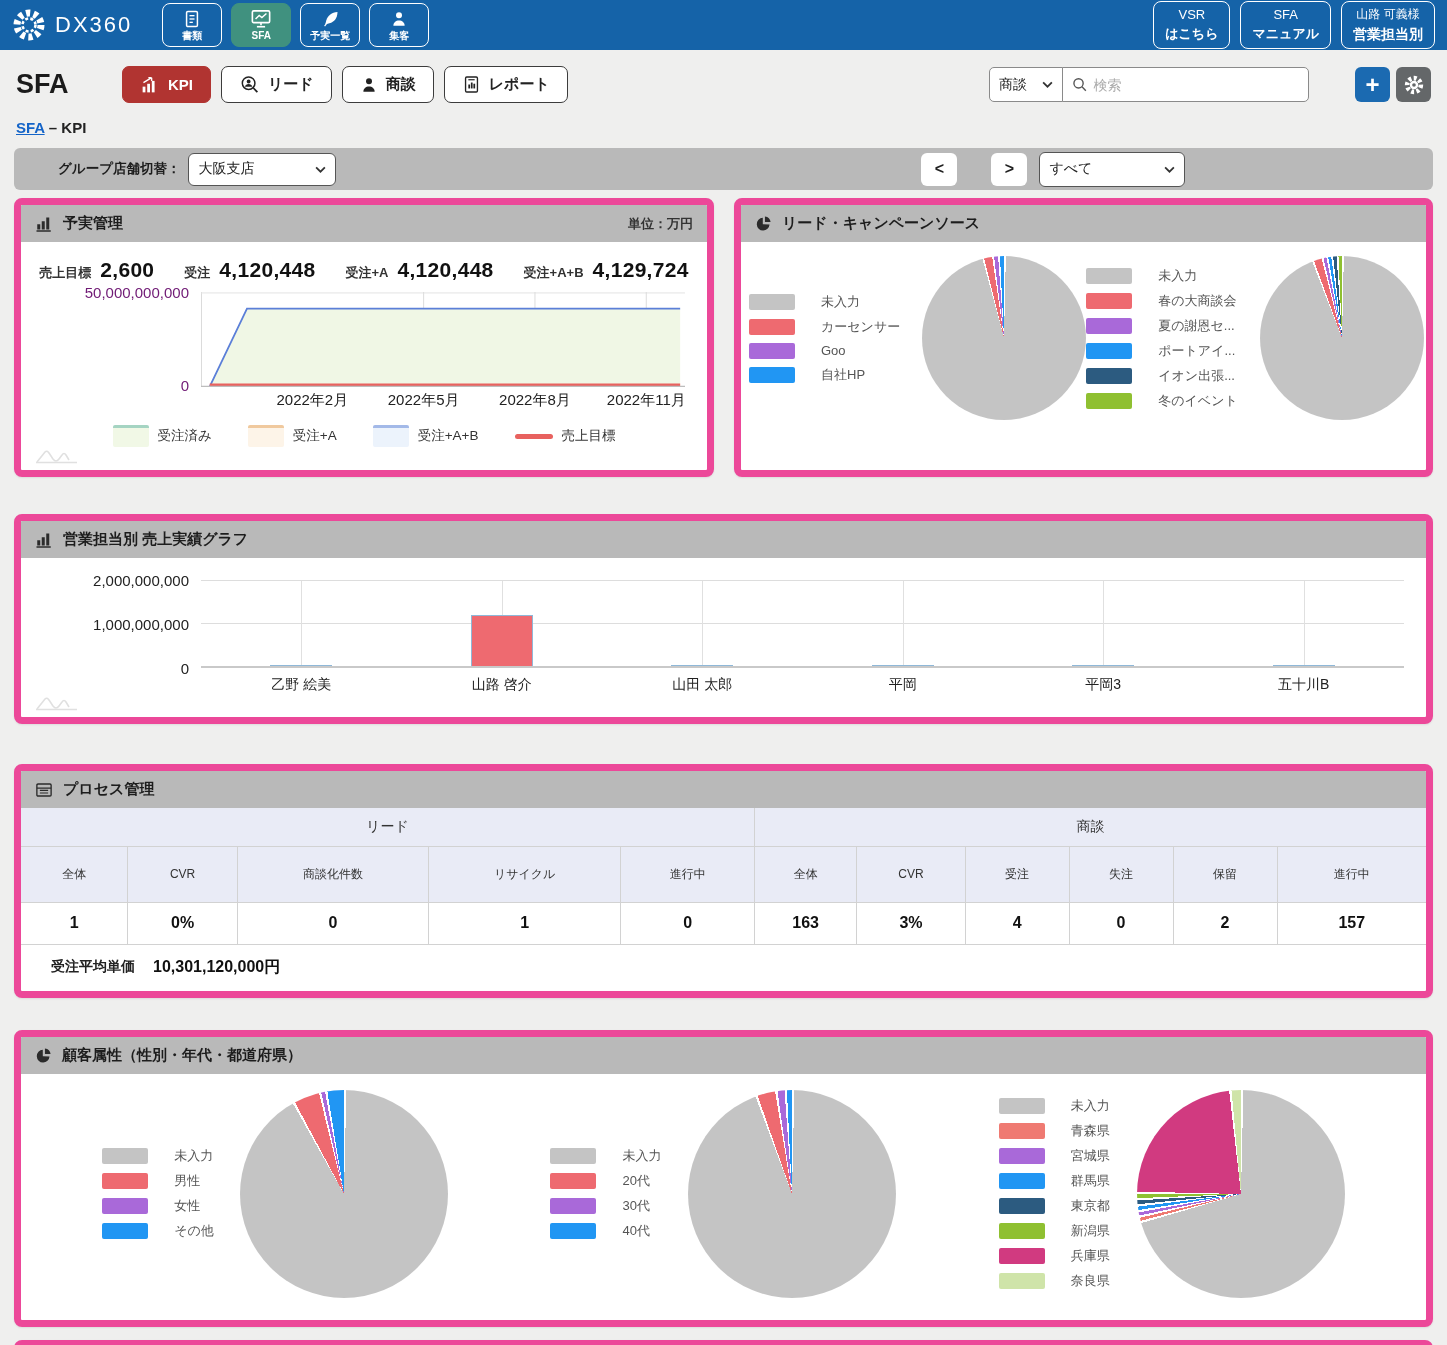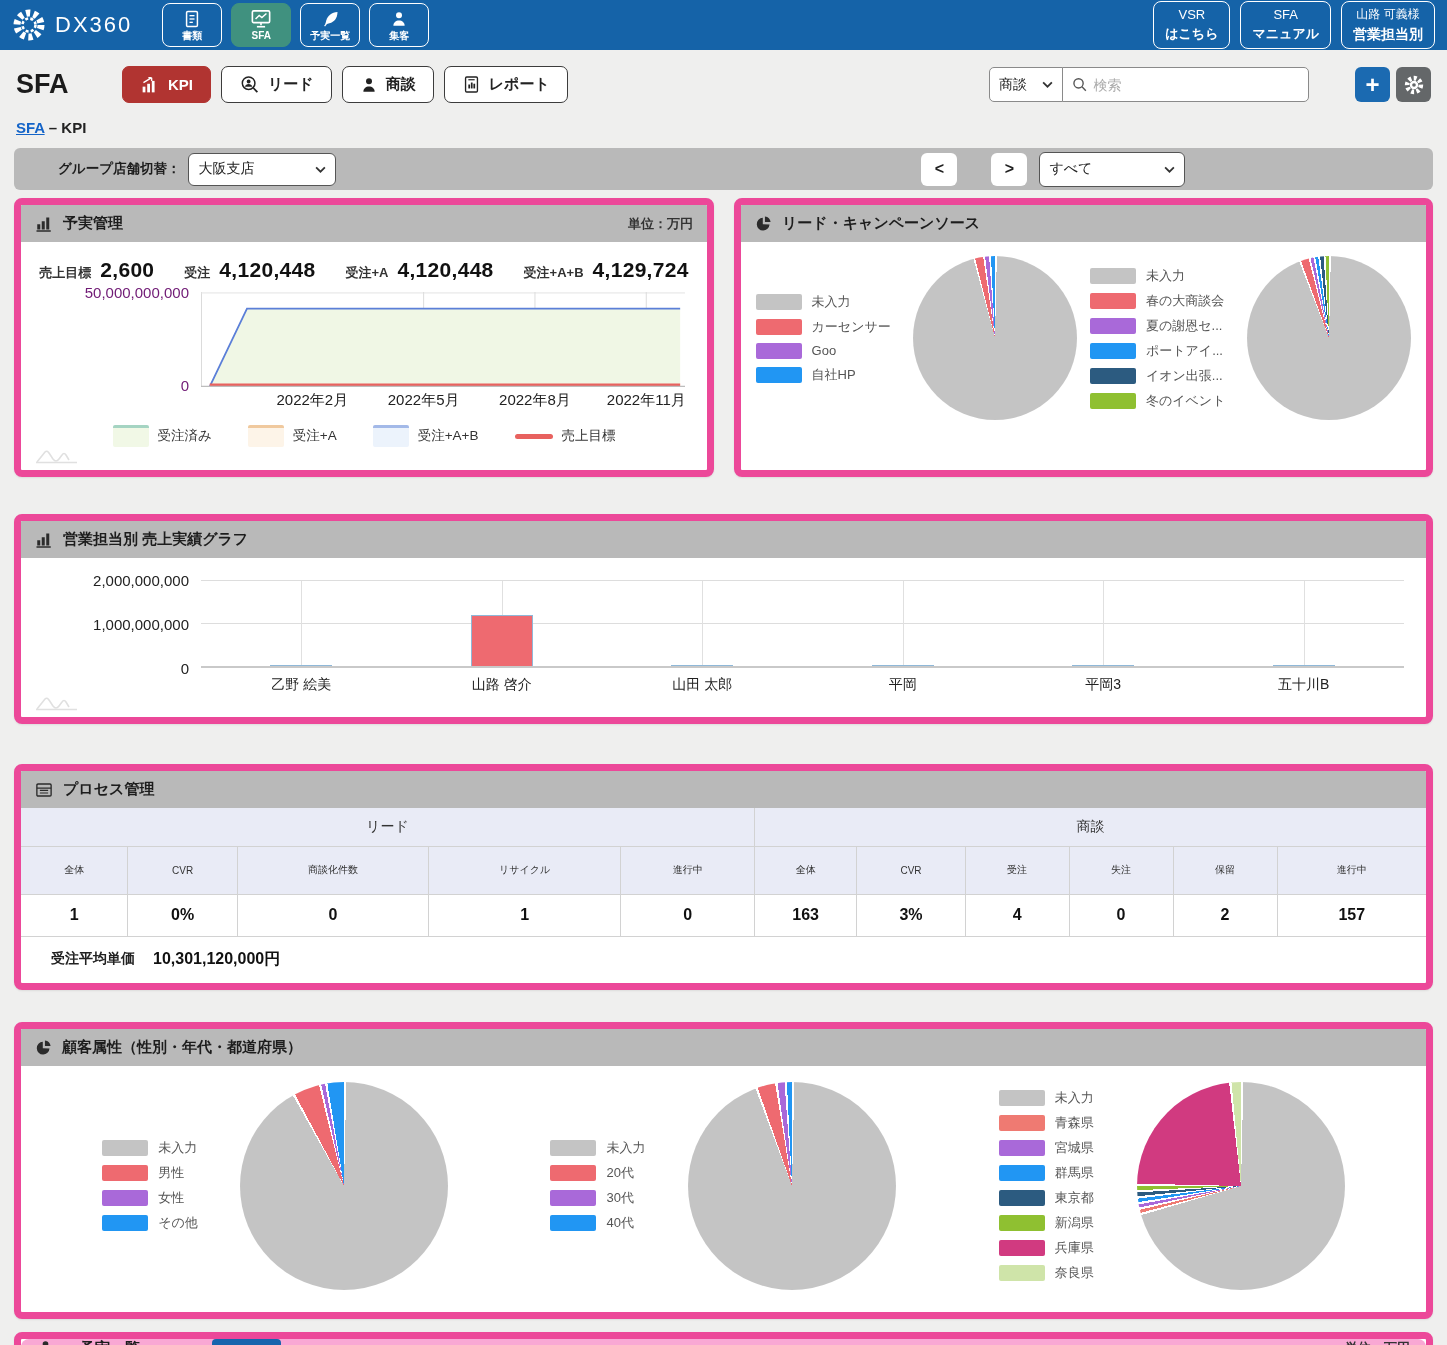--- a/index.html
+++ b/index.html
@@ -101,21 +101,21 @@
   .cl-item { display:flex; align-items:center; gap:9px; cursor:pointer; }
   .cl-box { width:36px; height:22px; border-radius:2px; }
   .cl-line { width:38px; height:5px; border-radius:3px; }
   .cl-label { font-size:13.5px; color:#333; }
   .watermark { margin:2px 0 6px 14px; opacity:.75; }
 
   
   .pie-row { display:flex; justify-content:space-around; align-items:center; padding:14px 8px; }
   .pie-group { display:flex; align-items:center; gap:22px; }
   .leg-v { display:flex; flex-direction:column; gap:7px; min-width:112px; }
-  .leg-item { display:flex; align-items:center; gap:10px; cursor:pointer;text-align:right; }
+  .leg-item { display:flex; align-items:center; gap:26px; cursor:pointer;text-align:right; }
   .leg-item .sw { width:46px; height:16px; border-radius:2px; flex:none; }
   .leg-item .leg-label { font-size:13px; color:#555; white-space:nowrap; }
   .pie { border-radius:50%; flex:none; }
   .pie.sm { width:164px; height:164px; }
   .pie.lg { width:208px; height:208px; }
 
   
   .bar-panel { margin-top:37px; }
   .bar-wrap { position:relative; margin:22px 22px 0 180px; }
   .bar-plot { display:flex; height:88px; border-top:1px solid #ddd; border-bottom:2px solid #c9c9c9;
@@ -128,21 +128,21 @@
   .bar-labels { display:flex; margin:8px 22px 0 180px; }
   .bar-labels span { flex:1; text-align:center; font-size:14px; color:#222; }
 
   
   .process-panel { margin-top:40px; }
   .ptable { width:100%; border-collapse:collapse; table-layout:fixed; }
   .ptable td { border:1px solid #d2d2d2; text-align:center; }
   .ptable tr td:first-child { border-left:none; }
   .ptable tr td:last-child { border-right:none; }
   .ptable tr.grp td { border-top:none; background:#e9ebf6; height:38px; font-size:14px; color:#333; }
-  .ptable tr.hdr td { background:#e9ebf6; height:48px; font-size:10px; color:#333; }
+  .ptable tr.hdr td { background:#e9ebf6; height:56px; font-size:12px; color:#333; }
   .ptable tr.val td { background:#fff; height:42px; font-size:16px; font-weight:bold; color:#111; }
   .ptable-footer { display:flex; align-items:center; gap:18px; padding:12px 16px 13px 30px; }
   .ptable-footer .f-label { font-size:14px; font-weight:bold; color:#222; }
   .ptable-footer .f-value { font-size:16px; font-weight:bold; color:#111; }
 
   
   .demo-panel { margin-top:32px; }
   .demo-row { display:flex; justify-content:space-around; align-items:center; padding:16px 30px 22px 30px; }
   .demo-group { display:flex; align-items:center; gap:26px; }
 

